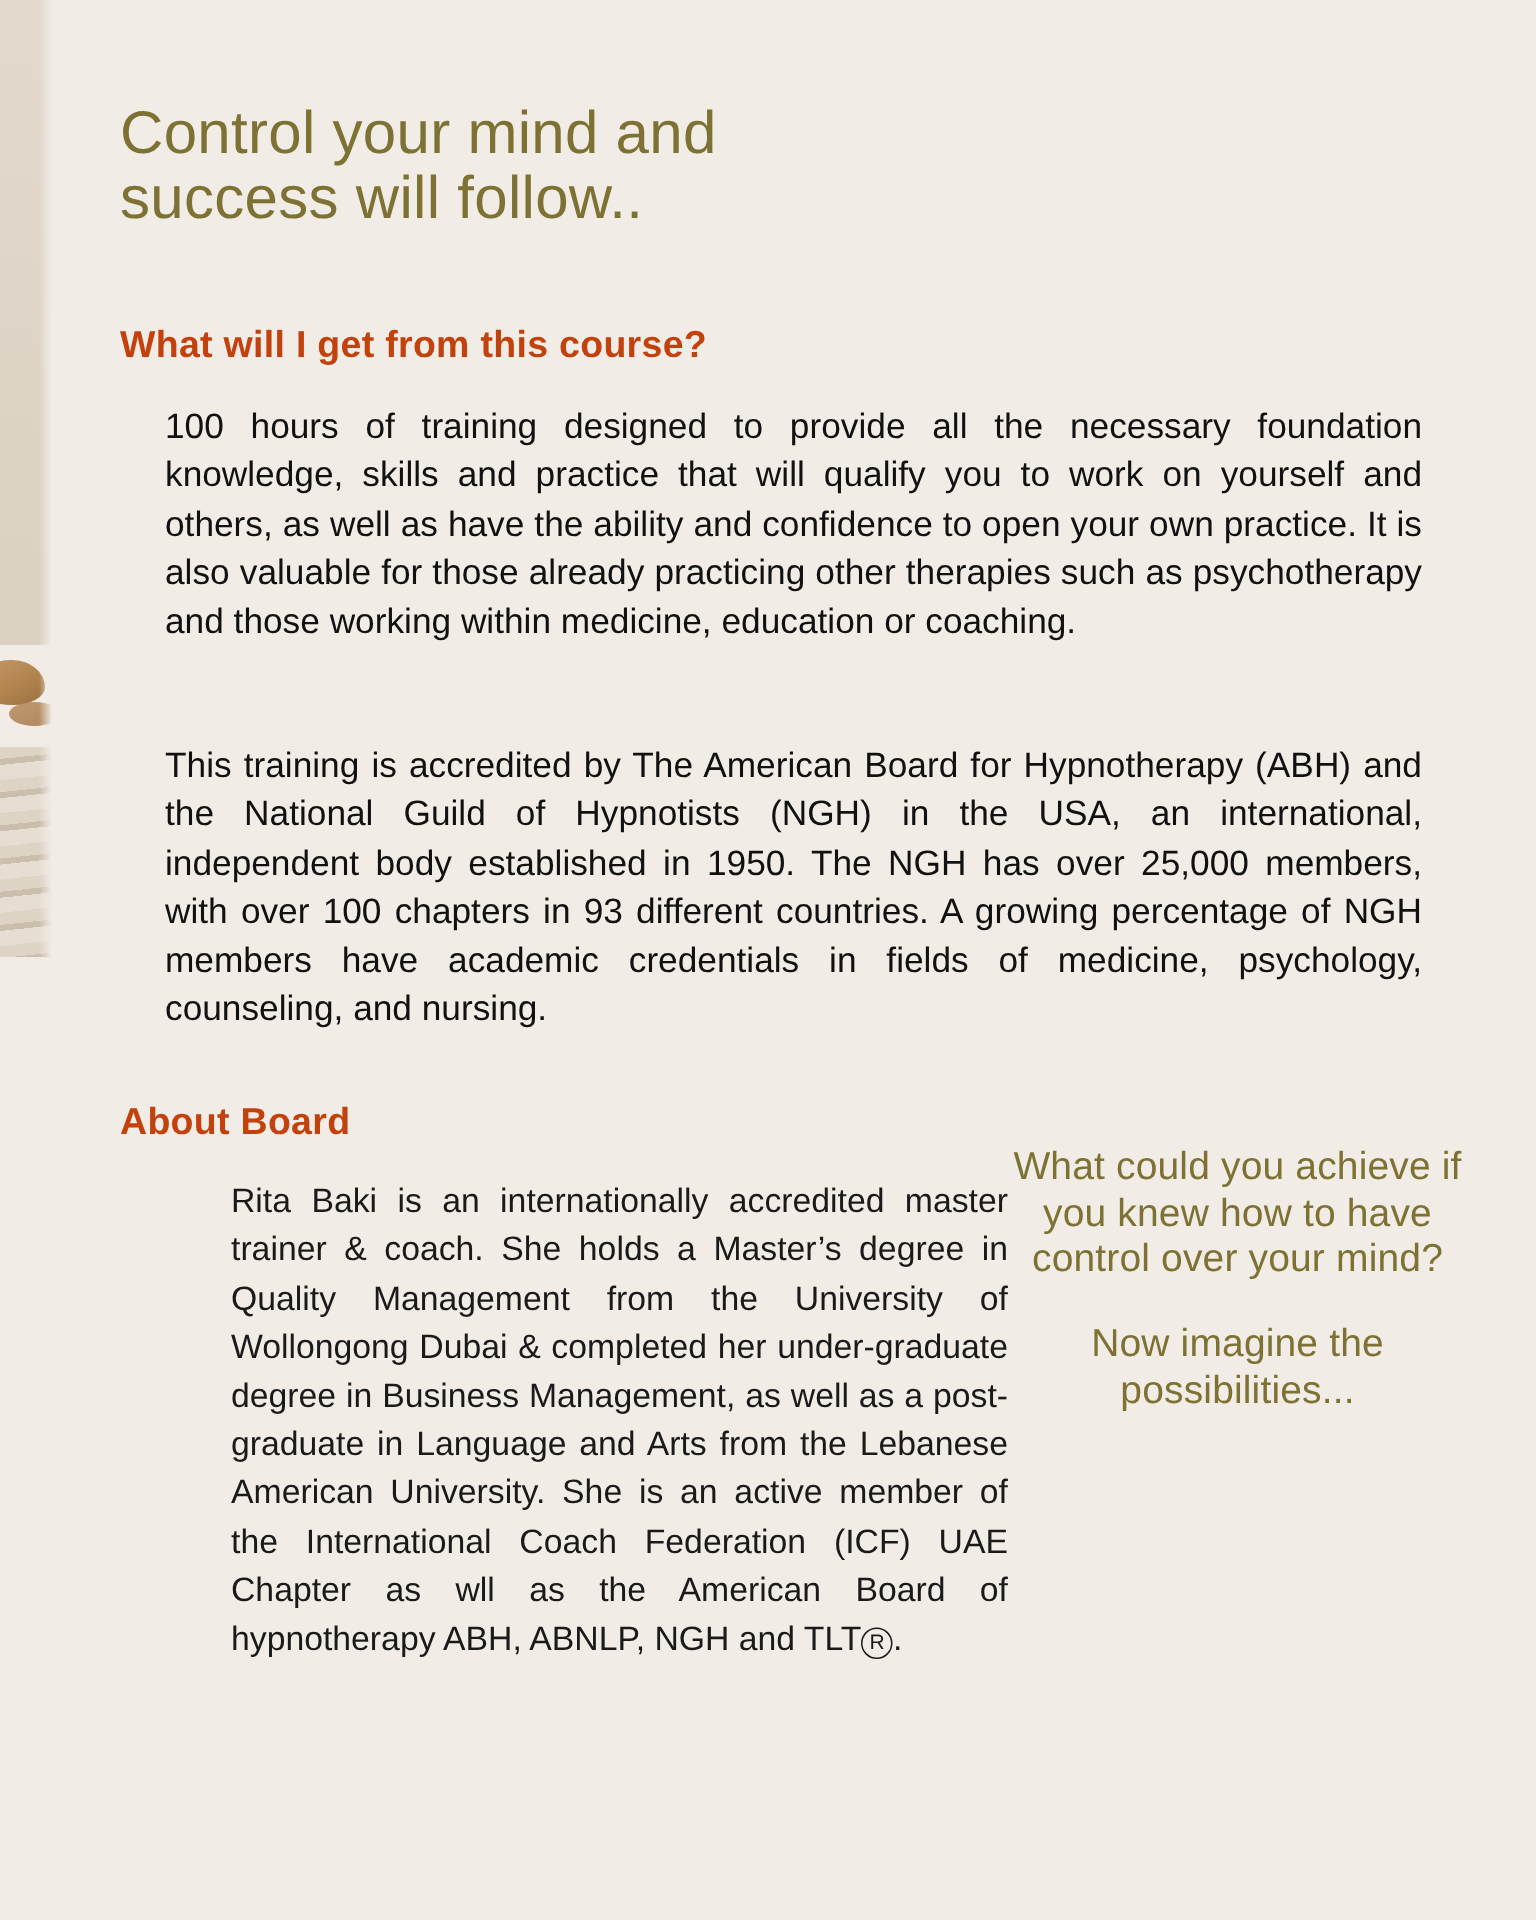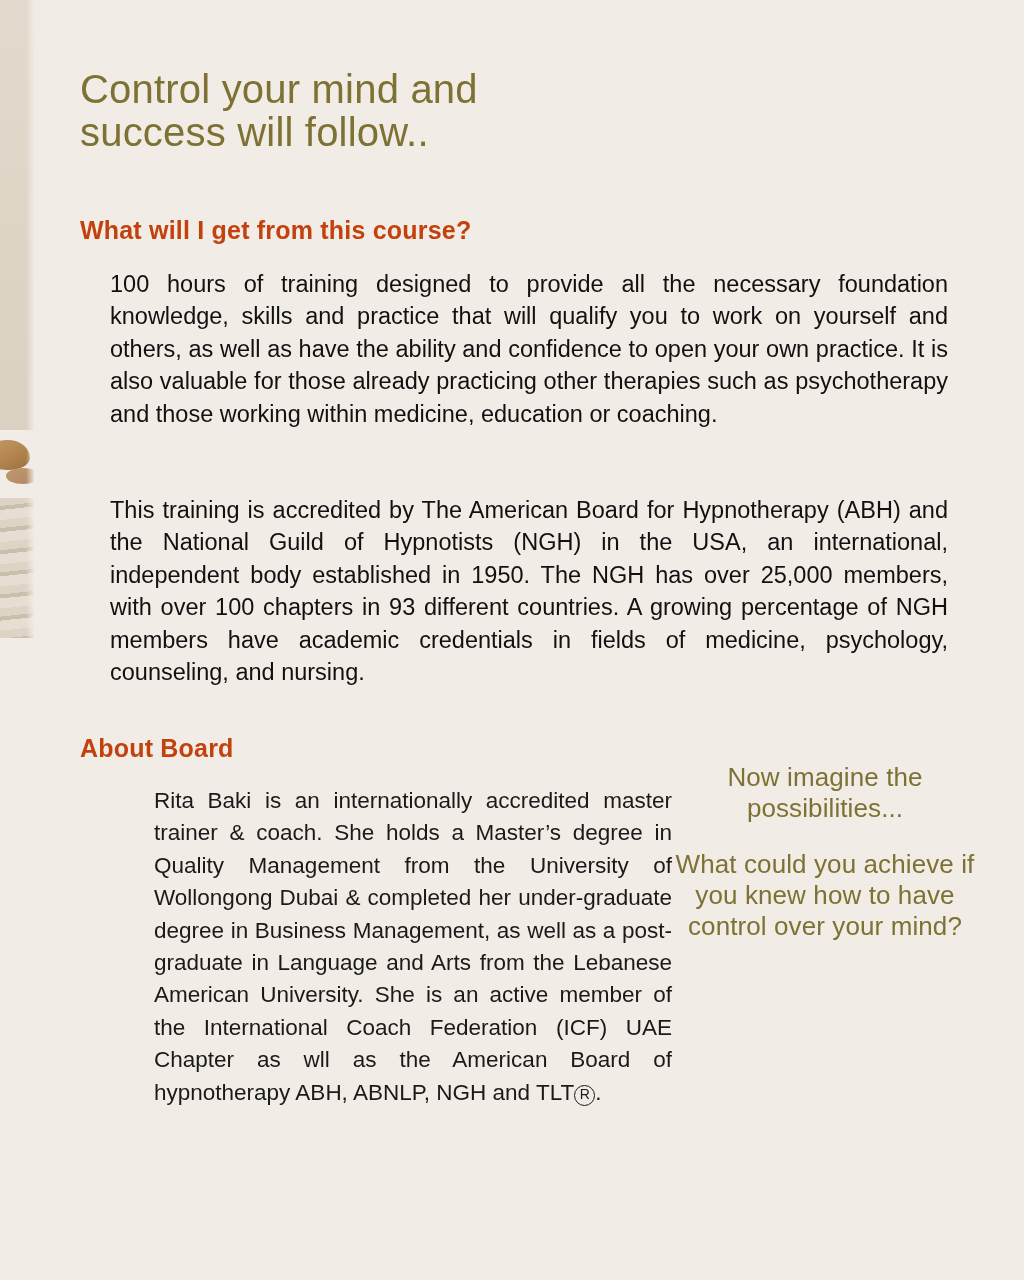--- a/index.html
+++ b/index.html
@@ -234,18 +234,18 @@
   <div class="section-heading" id="h-course">What will I get from this course?</div>
 
   <div class="body-col" id="p-course-1">100 hours of training designed to provide all the necessary foundation knowledge, skills and practice that will qualify you to work on yourself and others, as well as have the ability and confidence to open your own practice. It is also valuable for those already practicing other therapies such as psychotherapy and those working within medicine, education or coaching.</div>
   <div class="body-col" id="p-course-2">This training is accredited by The American Board for Hypnotherapy (ABH) and the National Guild of Hypnotists (NGH) in the USA, an international, independent body established in 1950. The NGH has over 25,000 members, with over 100 chapters in 93 different countries. A growing percentage of NGH members have academic credentials in fields of medicine, psychology, counseling, and nursing.</div>
 
   <div class="section-heading" id="h-rita">About Board</div>
 
   <div class="rita-col"><span>Rita Baki is an internationally accredited master trainer &amp; coach. She holds a Master’s degree in Quality Management from the University of Wollongong Dubai &amp; completed her under-graduate degree in Business Management, as well as a post-graduate in Language and Arts from the Lebanese American University. She is an active member of the International Coach Federation (ICF) UAE Chapter as wll as the American Board of hypnotherapy ABH, ABNLP, NGH and TLT</span><span class="reg">R</span><span>.</span></div>
 
   <div class="quote-col">
+    <div class="quote-block">What could you achieve if you knew how to have control over your mind?</div>
     <div class="quote-block">Now imagine the possibilities...</div>
-    <div class="quote-block">What could you achieve if you knew how to have control over your mind?</div>
   </div>
 
 
 </div>
 
 </body></html>

